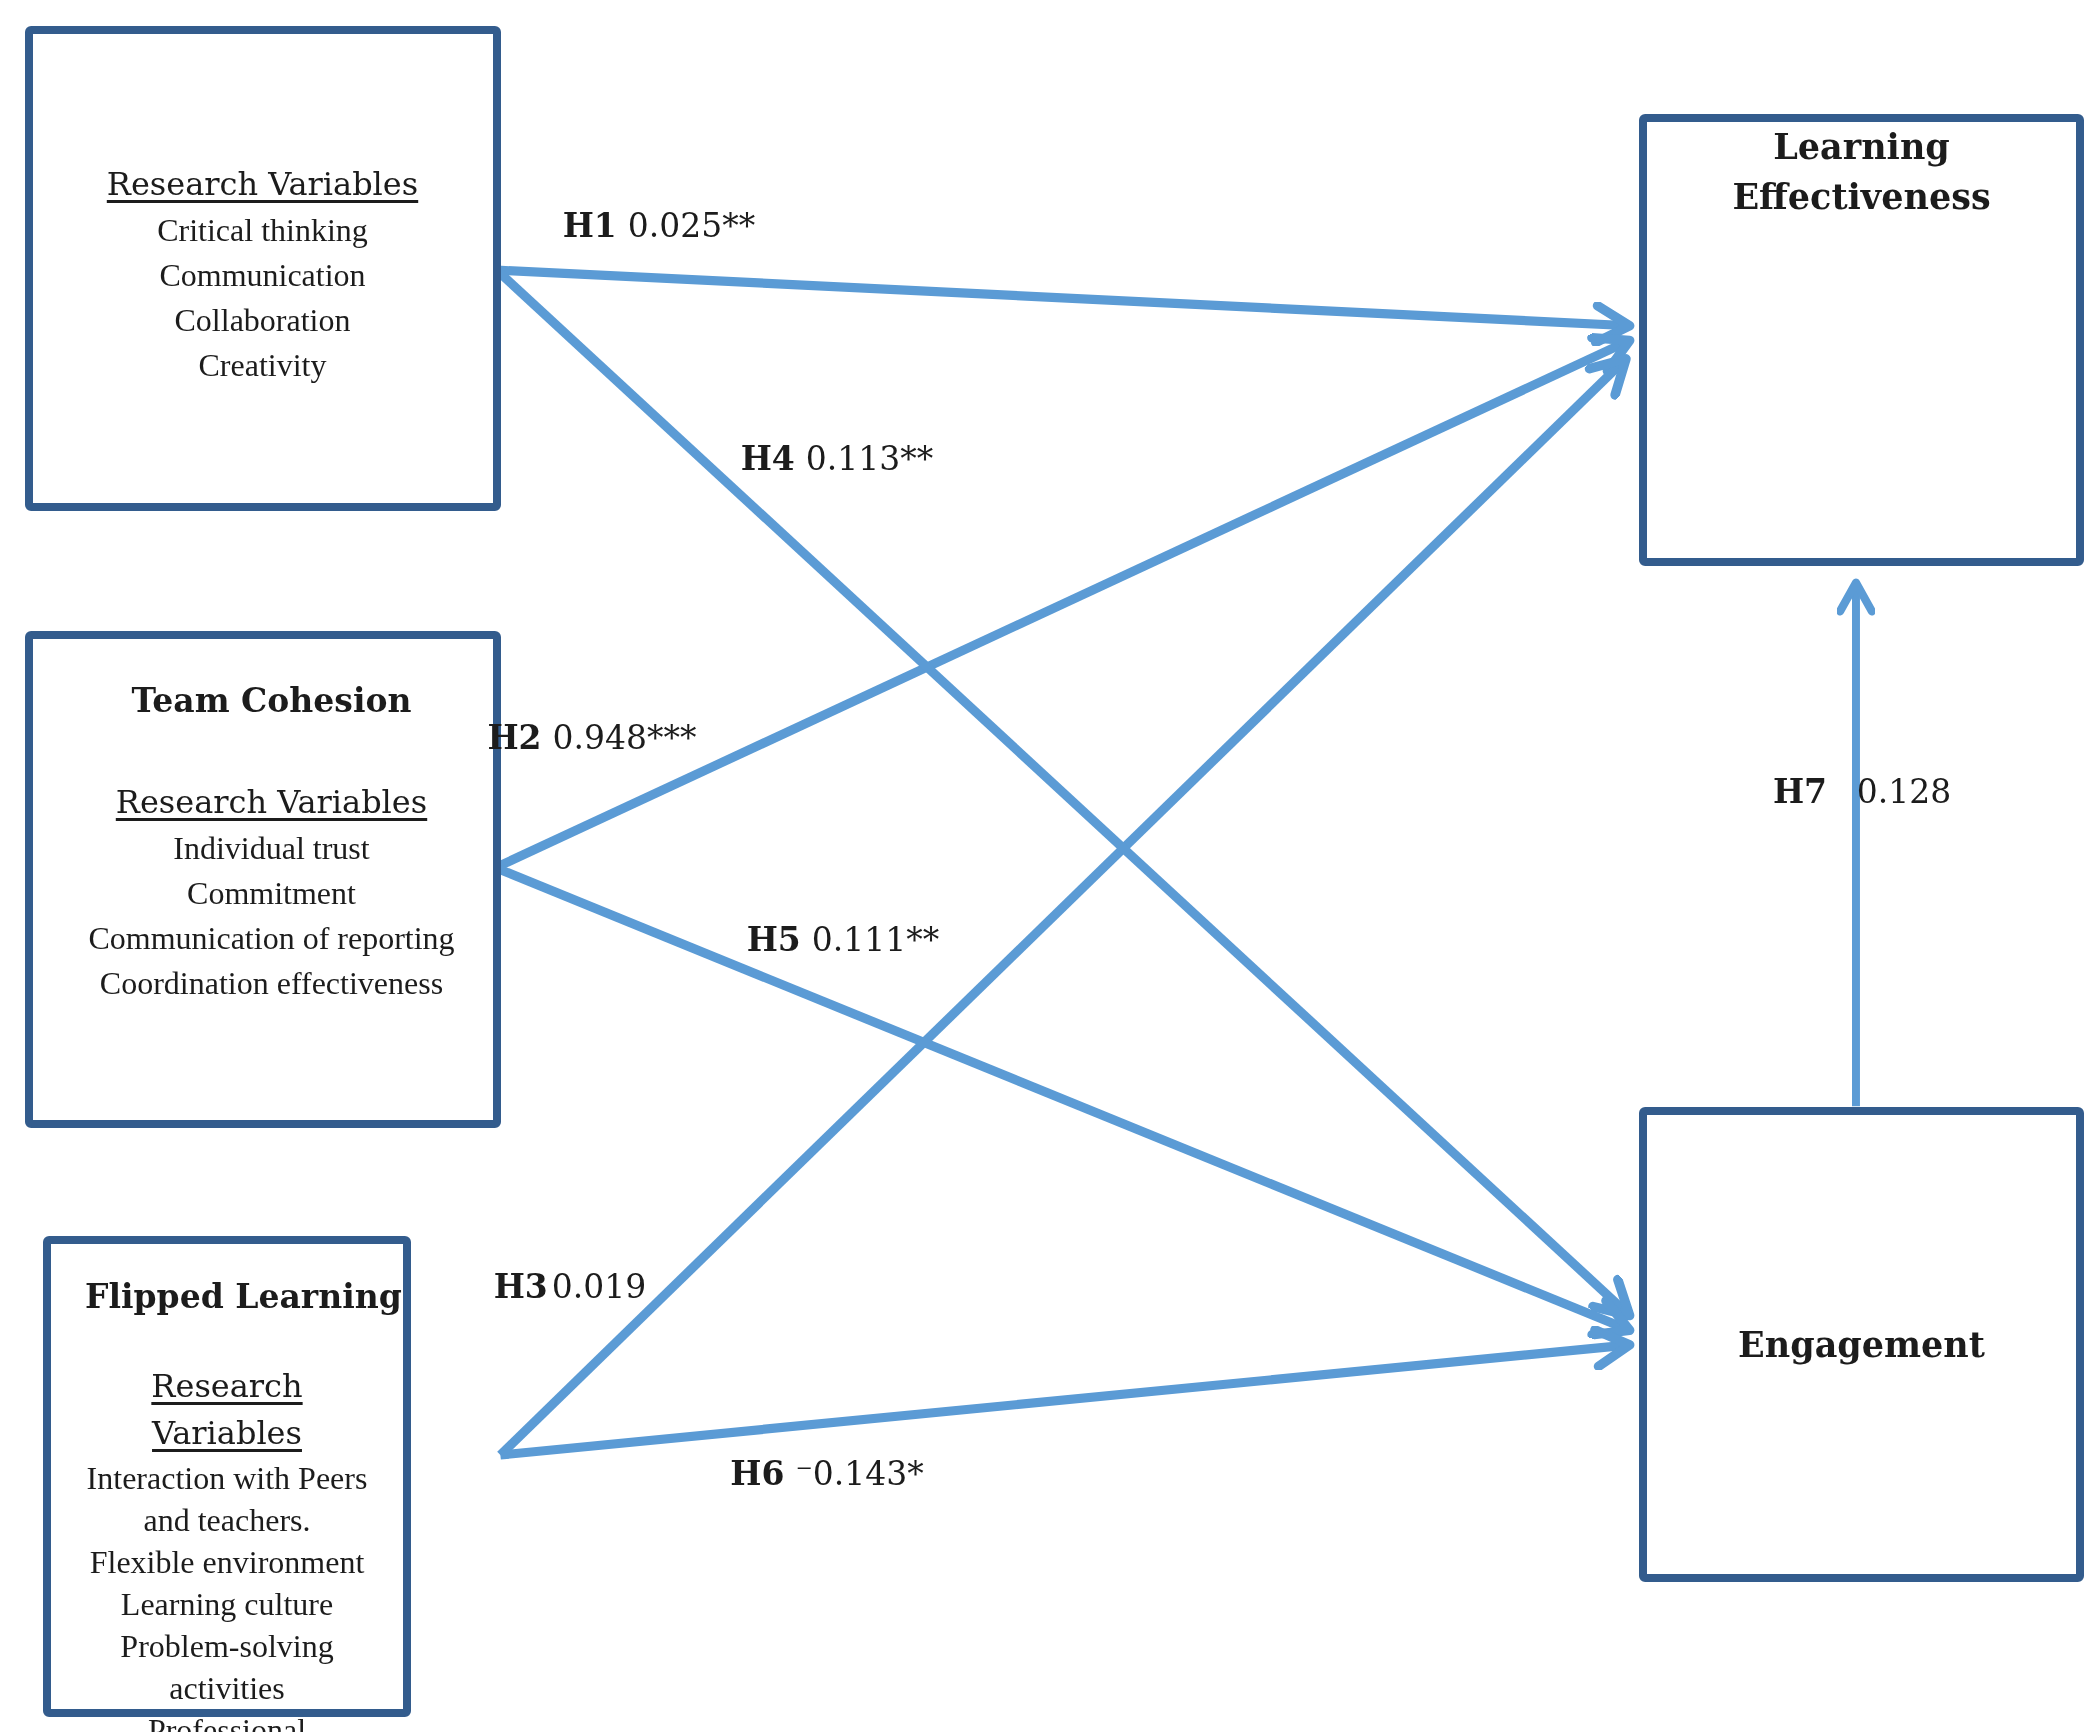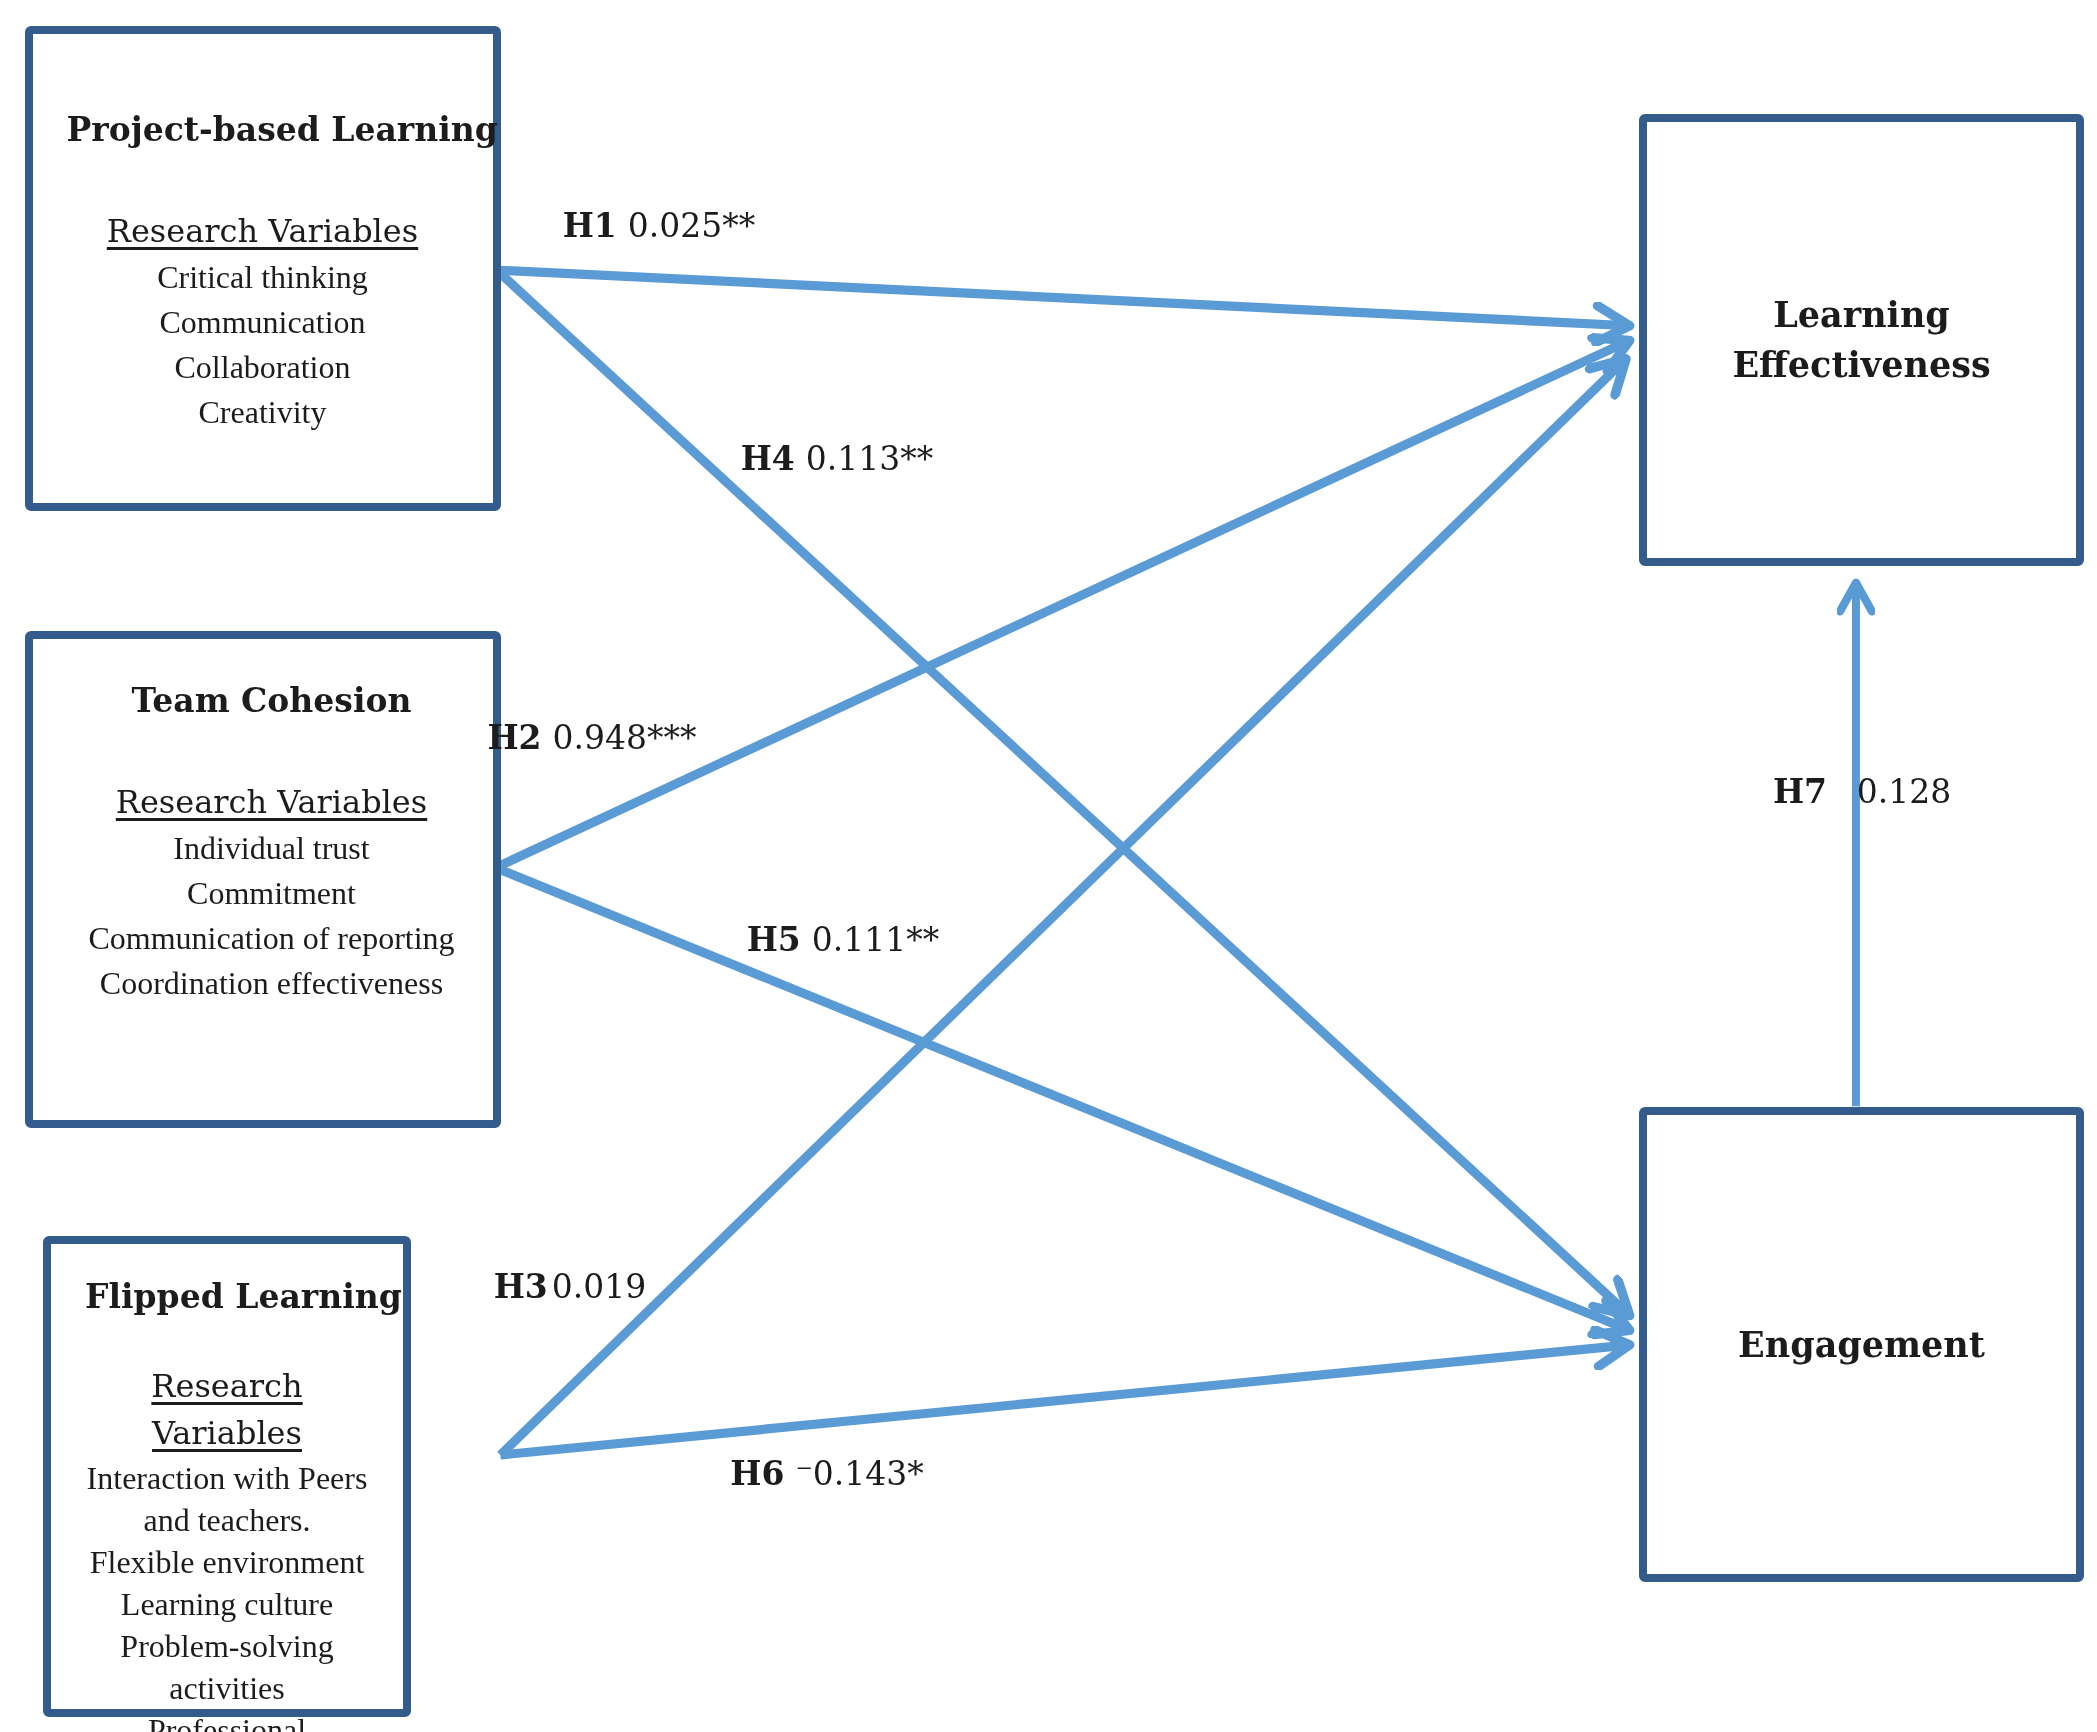--- a/index.html
+++ b/index.html
@@ -4,21 +4,21 @@
 <style>
   html,body{margin:0;padding:0;background:#ffffff;}
   body{width:2097px;height:1733px;font-family:"DejaVu Serif","Liberation Serif",serif;color:#1c1c1c;}
   .stage{position:relative;width:2097px;height:1733px;overflow:hidden;background:#ffffff;}
   .arrow-layer{position:absolute;left:0;top:0;width:2097px;height:1733px;pointer-events:none;}
 
   .box{position:absolute;box-sizing:border-box;background:#ffffff;border:8.6px solid #335C8D;border-radius:6.1px;text-align:center;}
   .box--pbl{left:24.5px;top:26px;width:476px;height:485px;padding:72px 34px 0 34px;}
   .box--tc{left:24.5px;top:631px;width:476px;height:497px;padding:38px 16px 0 34px;}
   .box--fl{left:43px;top:1236px;width:368px;height:481px;padding:29px 34px 0 34px;}
-  .box--le{left:1639px;top:114px;width:445px;height:452px;display:flex;align-items:center;justify-content:center;}
+  .box--le{left:1639px;top:114px;width:445px;height:452px;display:flex;align-items:flex-start;justify-content:center;}
   .box--eng{left:1639px;top:1107px;width:445px;height:475px;display:flex;align-items:center;justify-content:center;}
 
   .box-title{font-size:33px;font-weight:bold;line-height:47px;white-space:nowrap;}
   .gap{height:55px;}
   .box--fl .gap{height:43px;}
   .box-sub{font-size:32px;line-height:47px;text-decoration:underline;text-underline-offset:4.9px;}
   .box-item{font-size:32px;line-height:45px;font-family:Liberation Serif, serif;}
   .box--fl .box-item{line-height:42px;}
 
   .box-title-big{font-size:35px;font-weight:bold;line-height:50px;}
@@ -53,21 +53,20 @@
       <line x1="810" y1="1418" x2="2664" y2="556" marker-end="url(#arrowhead)"></line>
       <line x1="818" y1="2378" x2="2658" y2="586" marker-end="url(#arrowhead)"></line>
       <line x1="812" y1="441" x2="2664" y2="2150" marker-end="url(#arrowhead)"></line>
       <line x1="810" y1="1418" x2="2664" y2="2174" marker-end="url(#arrowhead)"></line>
       <line x1="818" y1="2378" x2="2664" y2="2198" marker-end="url(#arrowhead)"></line>
       <line x1="3034" y1="1808" x2="3034" y2="952" stroke-width="13" marker-end="url(#arrowhead)"></line>
     </g>
   </svg>
 
   <div class="box box--pbl">
-    <div class="box-title">Project-based Learning</div>
     <div class="gap"></div>
     <div class="box-sub">Research Variables</div>
     <div class="box-item">Critical thinking</div>
     <div class="box-item">Communication</div>
     <div class="box-item">Collaboration</div>
     <div class="box-item">Creativity</div>
   </div>
 
   <div class="box box--tc">
     <div class="box-title">Team Cohesion</div>

